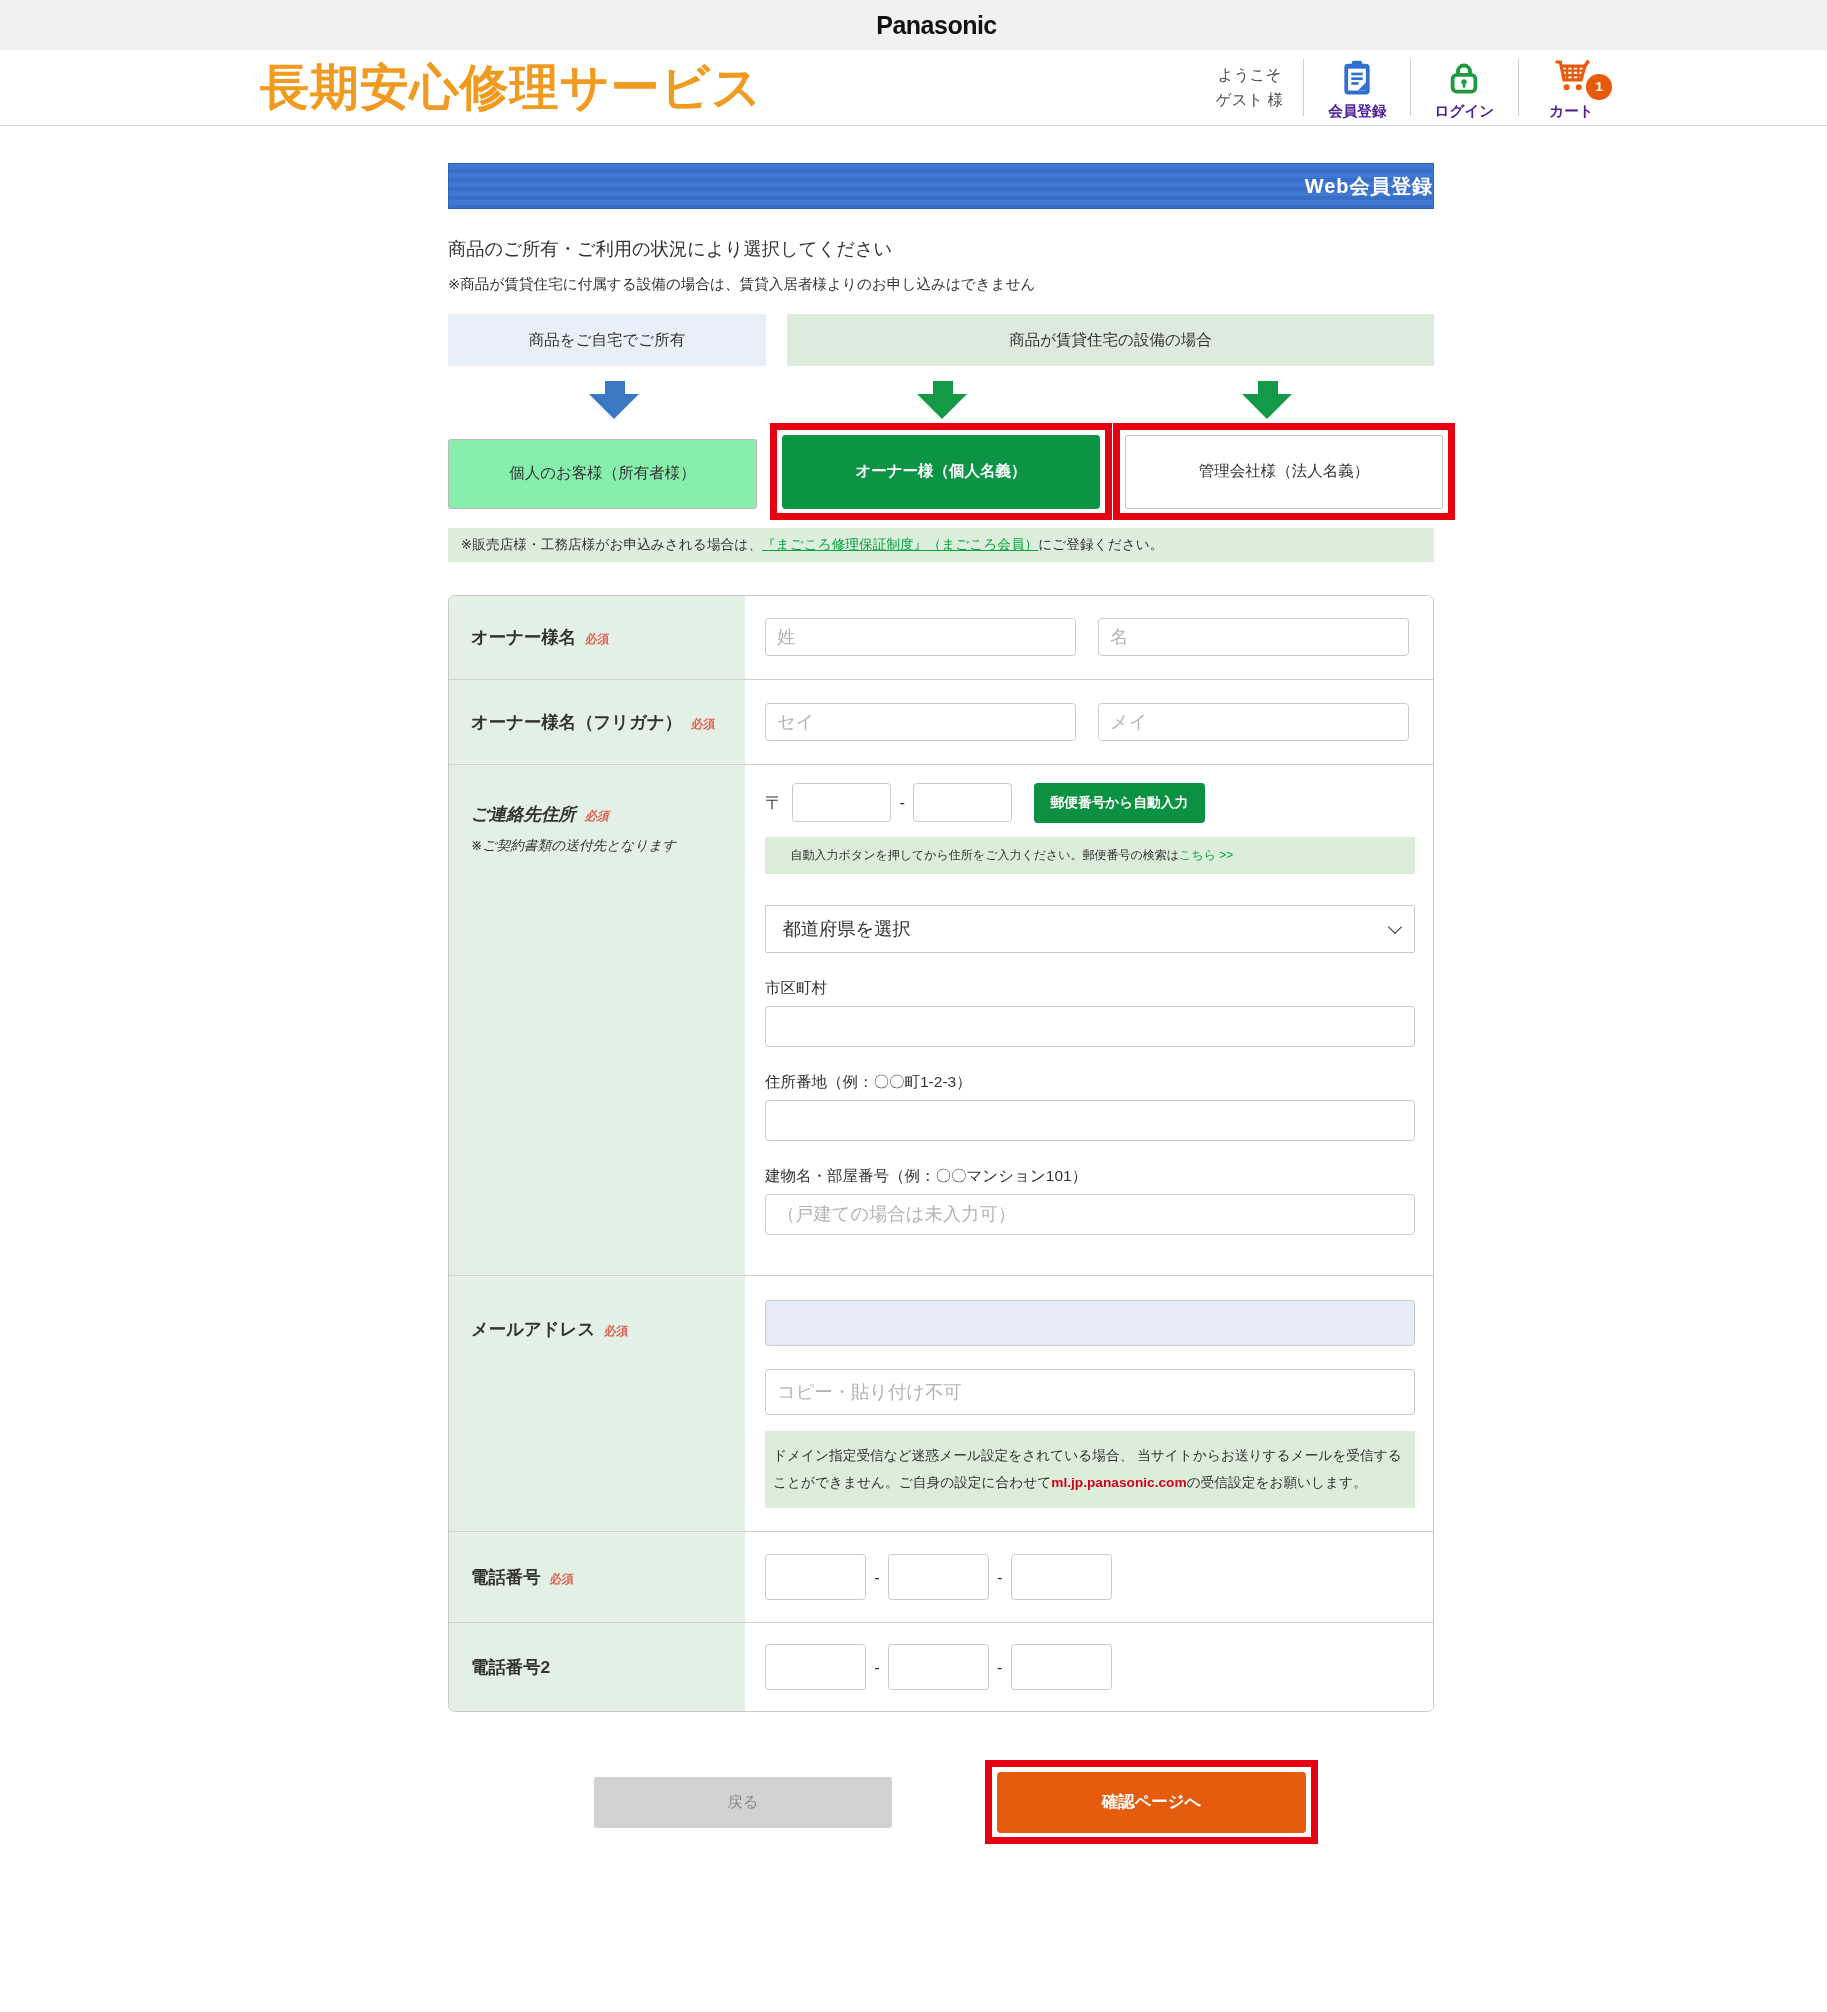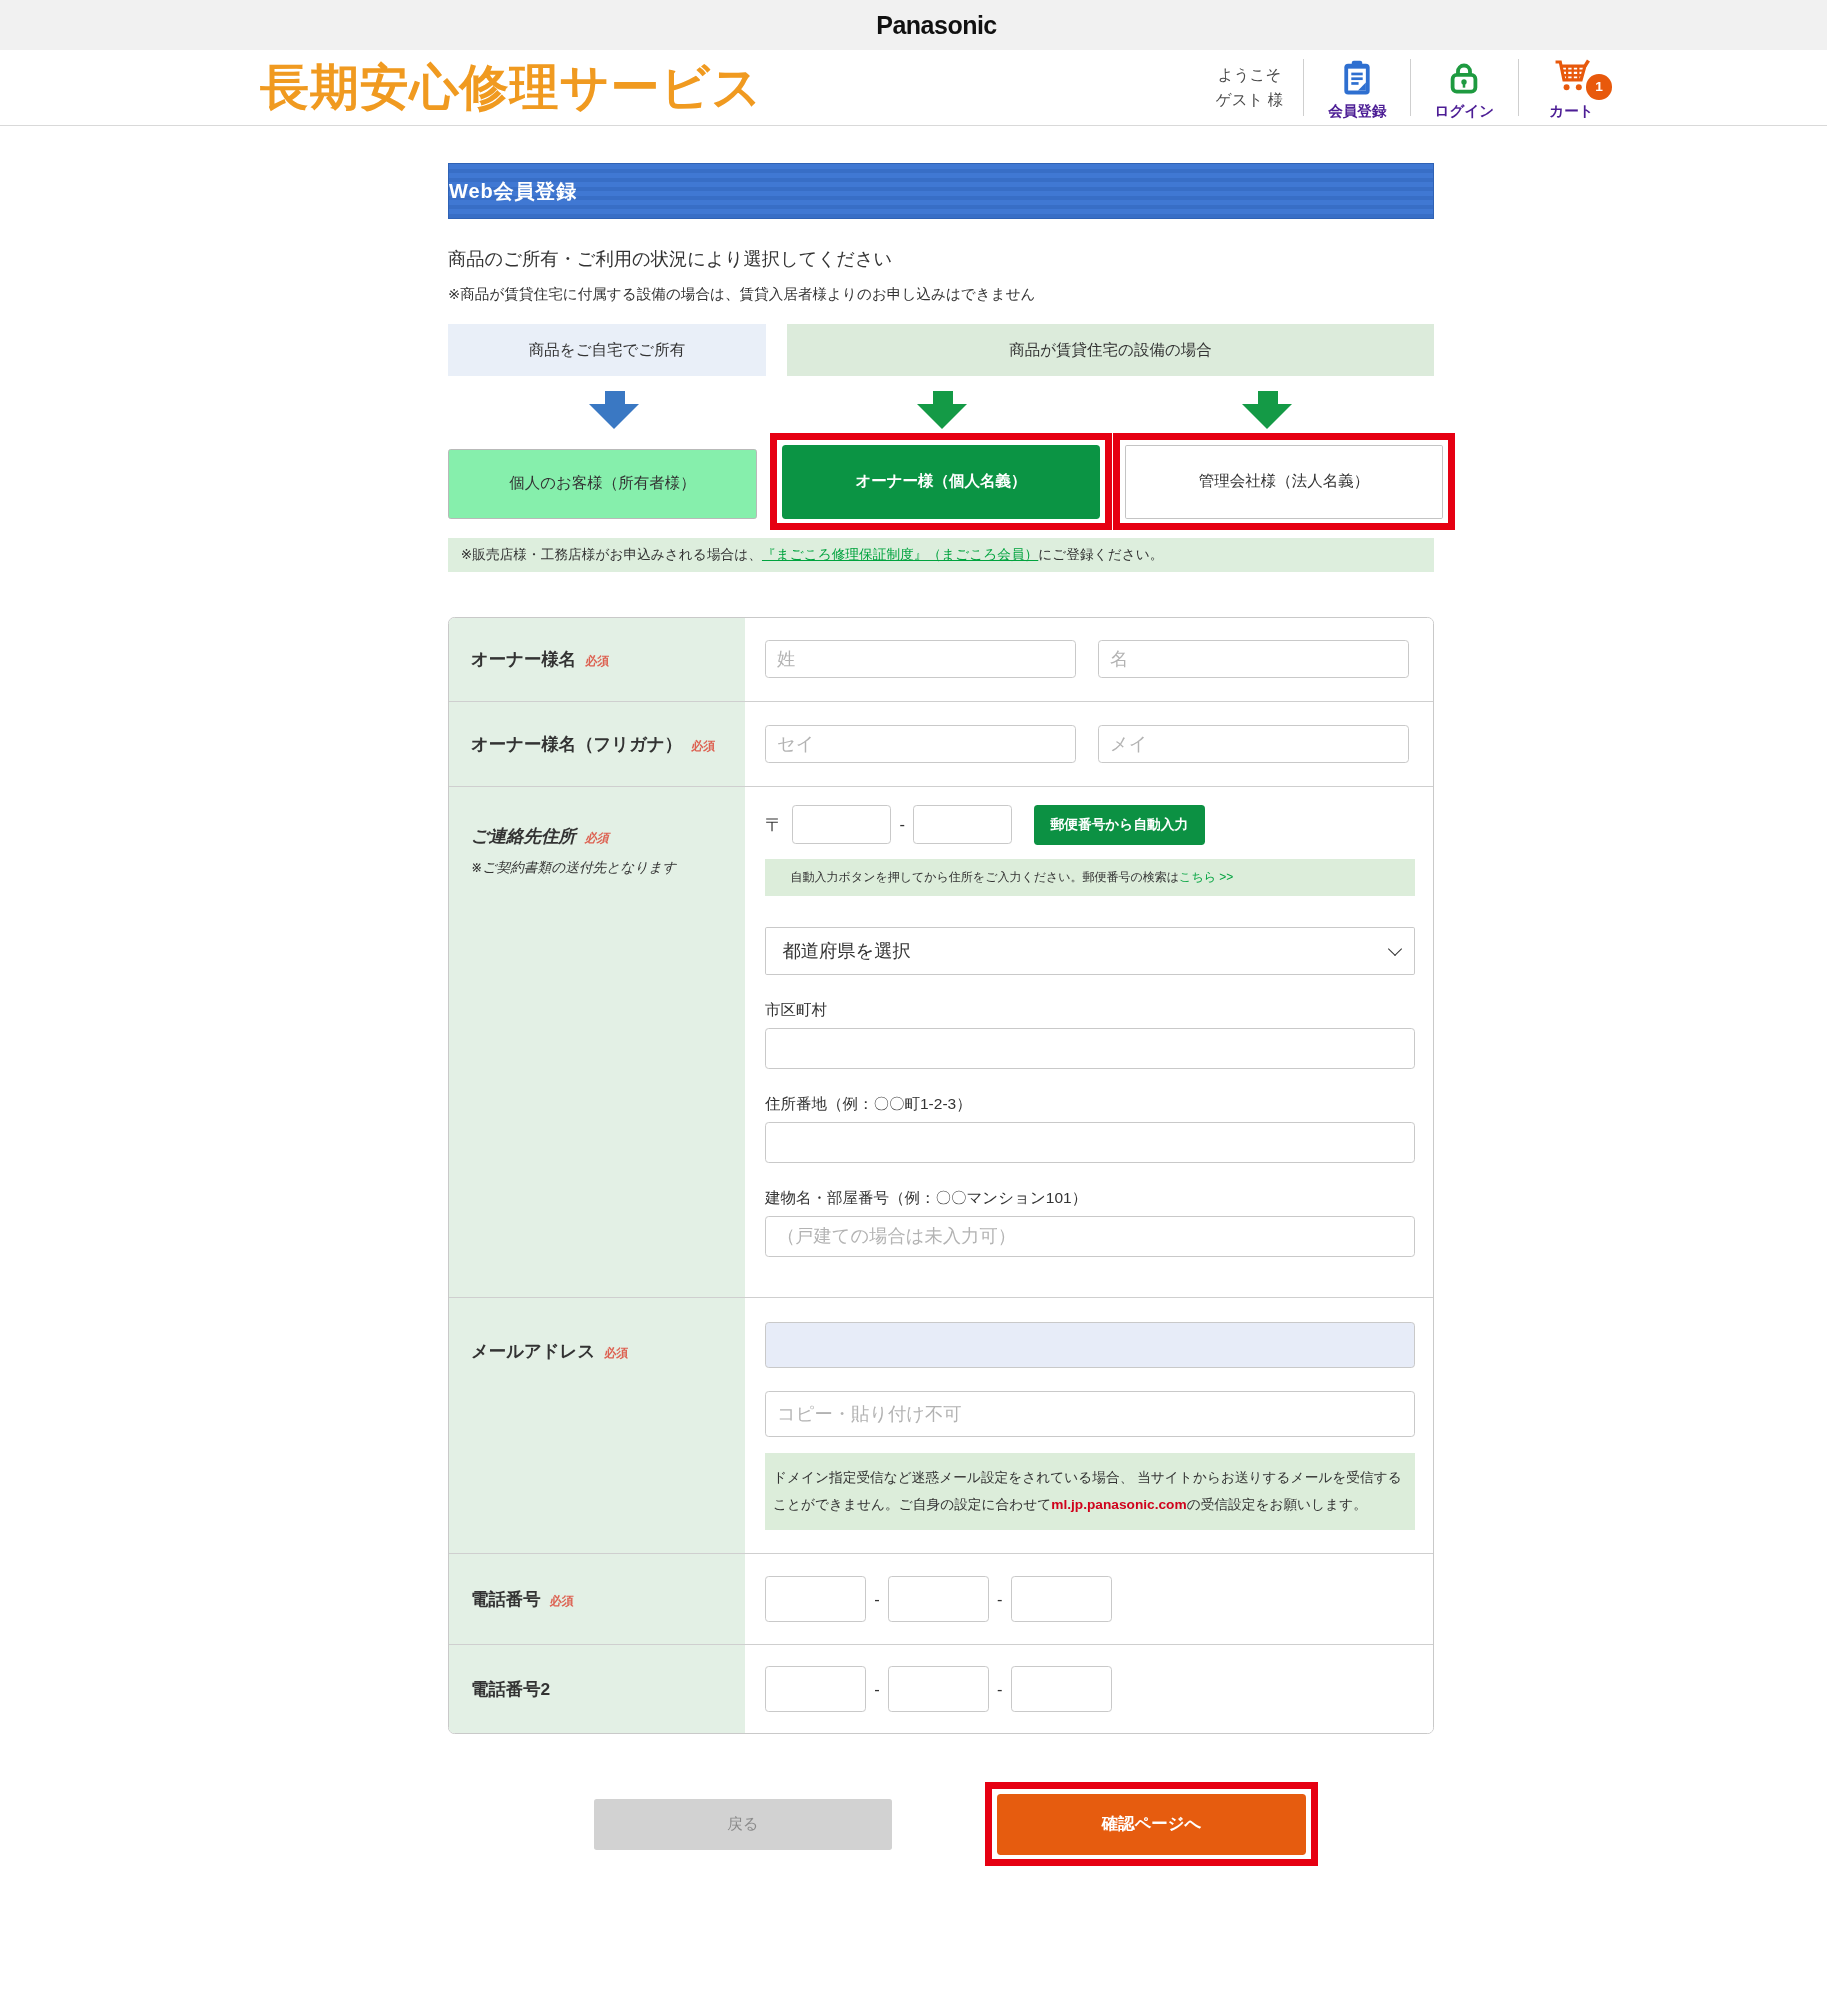--- a/index.html
+++ b/index.html
@@ -20,23 +20,23 @@
   .vdiv { width:0.9px; height:57px; background:#cfcfcf; margin:0 14.6px; }
   .nav-item { display:flex; flex-direction:column; align-items:center; cursor:pointer; min-width:77px; }
   .nav-item .icon-wrap { position:relative; height:44px; display:flex; align-items:flex-end; }
   .nav-label { font-size:14.6px; font-weight:600; color:#4c1d95; margin-top:4.6px; white-space:nowrap; }
   .cart-badge { position:absolute; right:-18.3px; bottom:-1.8px; width:25.6px; height:25.6px; border-radius:50%;
     background:#e8590c; color:#fff; font-size:13.7px; font-weight:bold; display:flex; align-items:center; justify-content:center; }
 
   
   .content { width:986px; margin-left:448px; }
 
-  .banner { margin-top:37px; height:56px; border:0.9px solid #2f62b5;
+  .banner { margin-top:37px; height:46px; border:0.9px solid #2f62b5;
     background:repeating-linear-gradient(180deg,#4078d3 0px,#4078d3 4.6px,#386ec6 4.6px,#386ec6 9.1px);
-    display:flex; align-items:center; justify-content:flex-start; }
+    display:flex; align-items:center; justify-content:flex-end; }
   .banner-title { color:#fff; font-size:20px; font-weight:bold; letter-spacing:0.9px; }
 
   .intro-heading { margin-top:27.4px; font-size:18.3px; color:#333; }
   .intro-note { margin-top:13.7px; font-size:14.6px; color:#333; }
 
   .cat-row { margin-top:20px; display:flex; }
   .cat-box { height:52px; display:flex; align-items:center; justify-content:center; font-size:15.5px; color:#333; }
   .cat-own { width:318px; background:#e9eff8; }
   .cat-rent { flex:1; margin-left:21px; background:#dcebdb; }
 
@@ -56,21 +56,21 @@
   .choice-green { width:100%; height:100%; background:#0b9444; border:none; border-radius:3.7px;
     color:#fff; font-size:15.5px; font-weight:bold; cursor:pointer; }
   .choice-white { width:100%; height:100%; background:#fff; border:0.9px solid #c4c4c4; border-radius:1.8px;
     font-size:15.5px; color:#333; cursor:pointer; }
 
   .dealer-bar { margin-top:7.3px; height:34px; line-height:34px; background:#ddeedd;
     font-size:13.7px; color:#333; padding-left:12.8px; }
   .dealer-link { color:#00a33e; text-decoration:underline; cursor:pointer; }
 
   
-  .form-table { margin-top:45px; border:0.9px solid #c9c9c9; border-radius:6.4px; overflow:hidden; }
+  .form-table { margin-top:33px; border:0.9px solid #c9c9c9; border-radius:6.4px; overflow:hidden; }
   .frow { display:flex; border-top:0.9px solid #cfcfcf; }
   .frow:first-child { border-top:none; }
   .cell-l { width:296px; background:#e3f0e5; padding-left:22px; padding-right:12.8px; flex-shrink:0; }
   .cell-r { flex:1; background:#fff; padding-left:20px; padding-right:14.6px; }
   .frow.vcenter .cell-l { display:flex; flex-direction:column; justify-content:center; }
   .frow.vcenter .cell-r { display:flex; align-items:center; }
   .flabel { font-size:17.4px; font-weight:bold; color:#333; white-space:nowrap; }
   .req { font-size:12px; color:#dd6252; font-weight:bold; margin-left:9.1px; }
   .sublabel { font-size:13.7px; font-weight:normal; color:#333; margin-top:11px; white-space:nowrap; }
 

